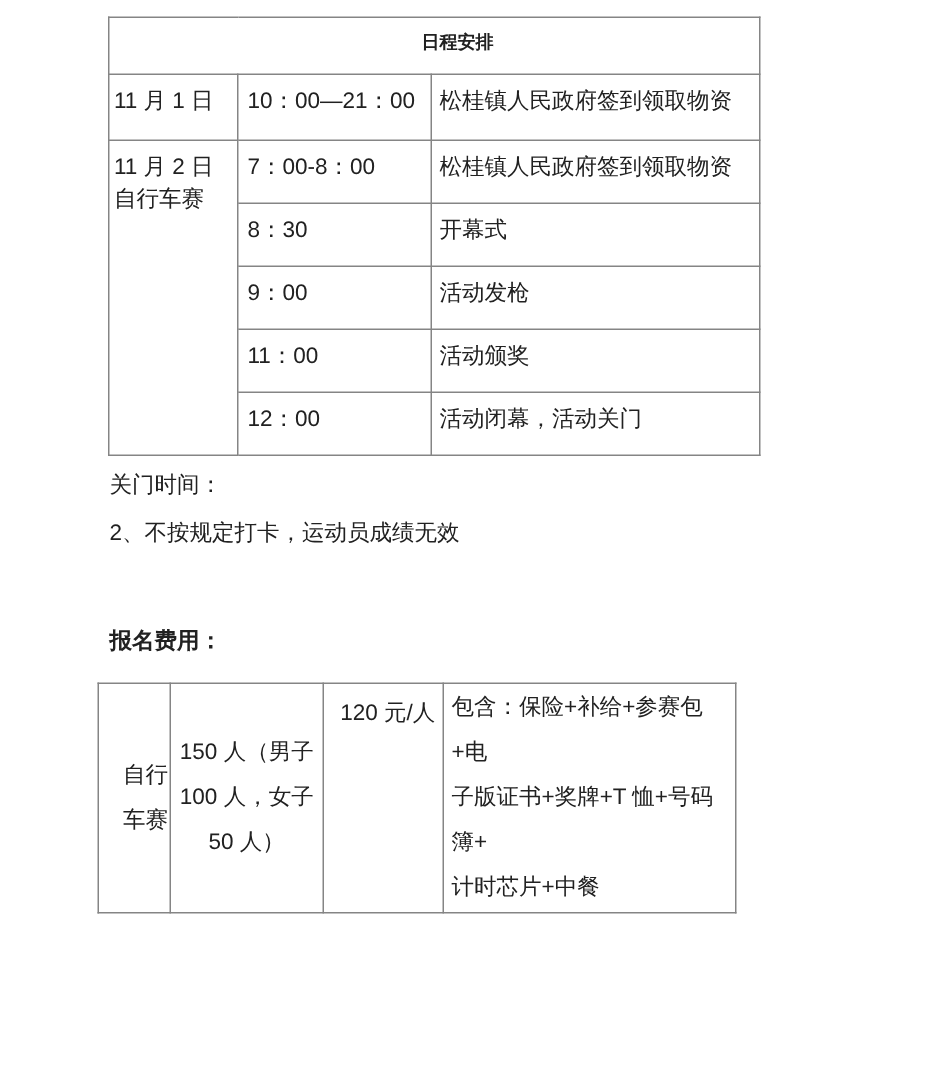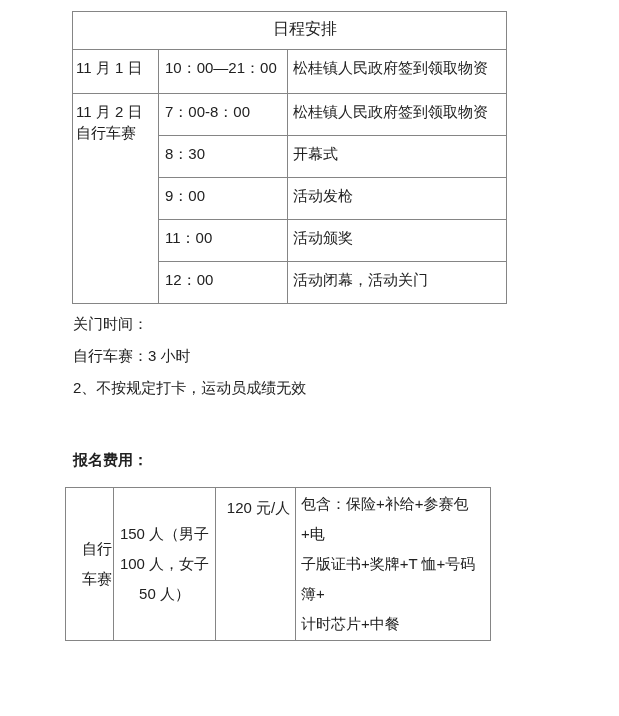--- a/index.html
+++ b/index.html
@@ -20,22 +20,22 @@
   
   .schedule-table { margin: 11px 0 0 72px; width: 434px; }
   .schedule-table td {
     vertical-align: top;
     padding-top: 7px;
     line-height: 21px;
     font-size: 15px;
   }
   .schedule-table .title-cell {
     text-align: center;
-    font-weight: normal;
-    font-size: 16px;
+    font-weight: bold;
+    font-size: 12px;
     padding-top: 6px;
     height: 38px;
     padding-left: 32px;
   }
   .schedule-table tr.row-day1 { height: 44px; }
   .schedule-table tr.row-sub { height: 42px; }
   .date-cell { padding-left: 3px; }
   .time-cell { padding-left: 6px; }
   .activity-cell { padding-left: 5px; }
   .date-span-cell {
@@ -117,21 +117,20 @@
         <td class="activity-cell">活动颁奖</td>
       </tr>
       <tr class="row-sub">
         <td class="time-cell">12：00</td>
         <td class="activity-cell">活动闭幕，活动关门</td>
       </tr>
     </tbody>
   </table>
 
   <p class="para first-after-table">关门时间：</p>
-  <p class="para spaced">自行车赛：3 小时</p>
   <p class="para spaced">2、不按规定打卡，运动员成绩无效</p>
 
   <p class="fees-heading">报名费用：</p>
 
   <table class="fees-table">
     <colgroup>
       <col style="width:48px">
       <col style="width:102px">
       <col style="width:80px">
       <col style="width:195px">

